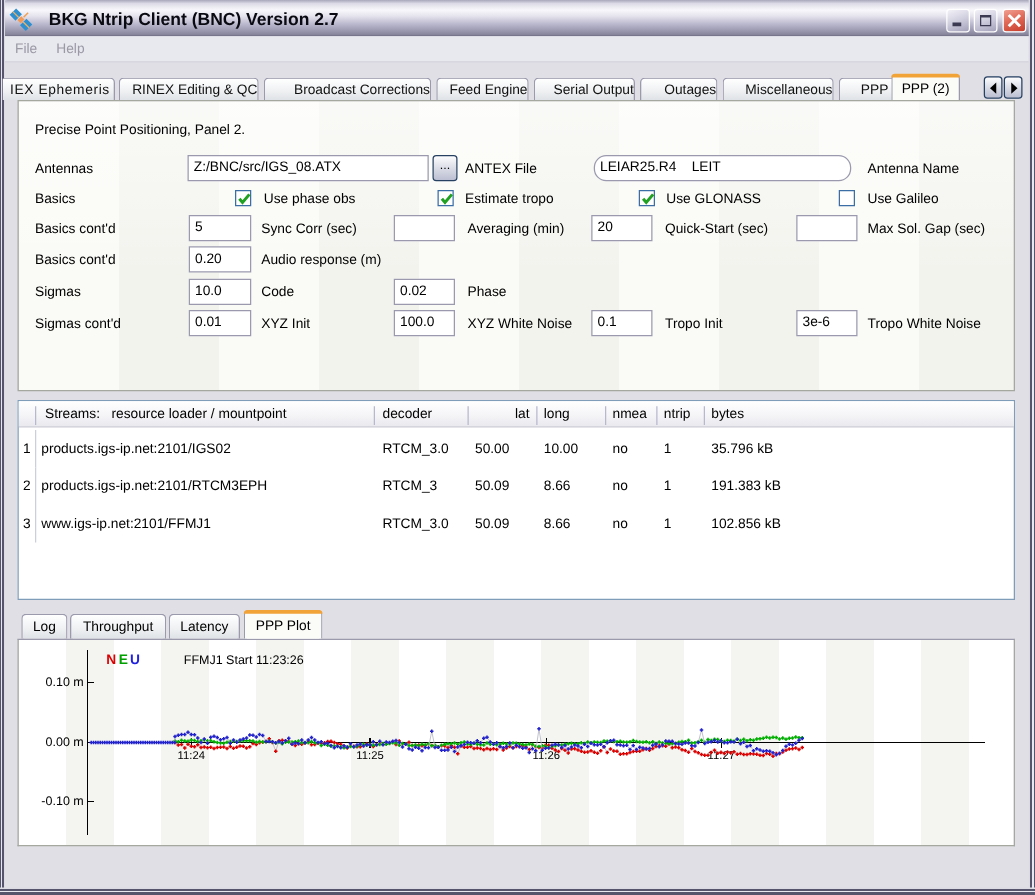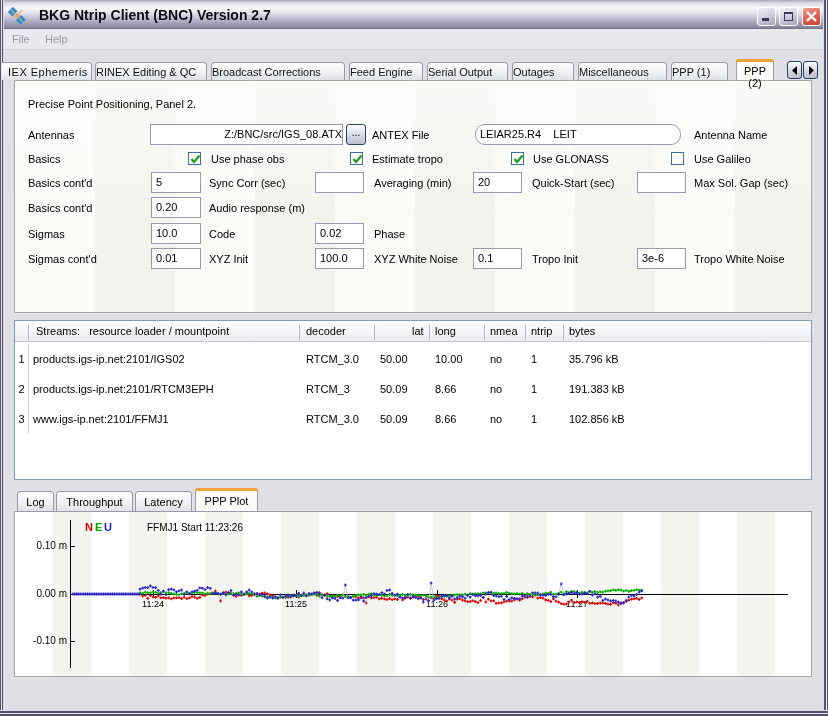--- a/index.html
+++ b/index.html
@@ -16,21 +16,21 @@
 #btnmax{left:778px;background:linear-gradient(160deg,#f3f2f8 0%,#cfcede 50%,#a3a1ba 100%);}
 #btncls{left:801px;background:linear-gradient(160deg,#f0a194 0%,#e06a58 45%,#c83d2c 100%);}
 #btnmin i{position:absolute;left:4px;bottom:4px;width:7px;height:3px;background:#3b3a52;}
 #btnmax i{position:absolute;left:4px;top:4px;width:9px;height:9px;border:1px solid #3b3a52;border-top-width:2px;box-sizing:border-box;background:transparent;}
 
 #menubar{position:absolute;left:4px;top:29px;width:819px;height:20px;background:#e8e8ef;border-bottom:1px solid #d2d1da;}
 #menubar span{color:#9a99a4;font-size:11px;}
 #mfile{position:absolute;left:8px;top:4px;}
 #mhelp{position:absolute;left:41px;top:4px;}
 
-.tab{position:absolute;top:62px;height:18px;background:linear-gradient(180deg,#ffffff,#eef0f2 60%,#dfe2e6);border:1px solid #9b9aad;border-bottom:none;border-radius:4px 4px 0 0;box-sizing:border-box;text-align:left;font-size:11px;padding-top:3px;color:#111;}
+.tab{position:absolute;top:62px;height:18px;background:linear-gradient(180deg,#ffffff,#eef0f2 60%,#dfe2e6);border:1px solid #9b9aad;border-bottom:none;border-radius:4px 4px 0 0;box-sizing:border-box;text-align:right;font-size:11px;padding-top:3px;color:#111;}
 #tabsel{position:absolute;top:59px;height:21px;background:#fbfbf8;border:1px solid #9b9aad;border-bottom:none;border-radius:4px 4px 0 0;box-sizing:border-box;text-align:center;padding-top:5px;z-index:3;}
 #tabsel b{font-weight:normal;}
 #tabsel .orange{position:absolute;left:-1px;top:-1px;right:-1px;height:3px;background:#f2a338;border-radius:4px 4px 0 0;}
 .arrbtn{position:absolute;top:61px;width:15px;height:18px;border:1px solid #274163;border-radius:3px;background:linear-gradient(180deg,#fdfdfe,#d7d9e4 55%,#bcbfd2);box-sizing:border-box;z-index:4;}
 .arrbtn svg{position:absolute;left:1px;top:2px;}
 
 #panel{position:absolute;left:14px;top:80px;width:798px;height:233px;background:linear-gradient(180deg,rgba(255,255,255,0.55),rgba(255,255,255,0) 60%),repeating-linear-gradient(90deg,#fafaf6 0 80px,#f3f3ee 80px 160px);border:1px solid #a4a89e;box-sizing:border-box;z-index:2;}
 .lbl{position:absolute;white-space:nowrap;font-size:11px;color:#000;}
 .inp{position:absolute;background:#fff;border:1px solid #9a99ae;box-sizing:border-box;font-size:11px;padding:3px 0 0 4px;white-space:pre;}
 .cb{position:absolute;width:13px;height:13px;background:#fff;border:1px solid #3a6ea5;box-sizing:border-box;}
@@ -88,38 +88,38 @@
     <div id="frameB"></div>
 
  <div class="tab" style="left:2px;width:90px;border-left:none;border-radius:0 4px 0 0;text-align:left;padding-left:6px;letter-spacing:0.5px;">IEX Ephemeris</div>
  <div class="tab" style="left:95px;width:112px;">RINEX Editing &amp; QC</div>
  <div class="tab" style="left:211px;width:134px;">Broadcast Corrections</div>
  <div class="tab" style="left:349px;width:74px;">Feed Engine</div>
  <div class="tab" style="left:427px;width:81px;">Serial Output</div>
  <div class="tab" style="left:512px;width:62px;">Outages</div>
  <div class="tab" style="left:578px;width:89px;">Miscellaneous</div>
  <div class="tab" style="left:671px;width:57px;">PPP (1)</div>
- <div id="tabsel" style="left:736px;width:38px;"><span class="orange"></span><b>PPP (2)</b></div>
+ <div id="tabsel" style="left:713px;width:55px;"><span class="orange"></span><b>PPP (2)</b></div>
  <div class="arrbtn" id="arrL" style="left:787px;">
       <svg width="12" height="13" viewBox="0 0 12 13">
         <path d="M8 2 L3 6.5 L8 11 Z" fill="#000"></path>
       </svg>
     </div>
  <div class="arrbtn" id="arrR" style="left:803px;">
       <svg width="12" height="13" viewBox="0 0 12 13">
         <path d="M4 2 L9 6.5 L4 11 Z" fill="#000"></path>
       </svg>
     </div>
 
  <div id="panel"></div>
  <div id="form" style="position:absolute;left:0;top:0;z-index:3;">
   <span class="lbl" style="left:28px;top:98px;">Precise Point Positioning, Panel 2.</span>
 
   <span class="lbl" style="left:28px;top:129px;">Antennas</span>
-  <div class="inp" style="left:150px;top:124px;width:193px;height:21px;text-align:right;">Z:/BNC/src/IGS_08.ATX</div>
+  <div class="inp" style="left:150px;top:124px;width:193px;height:21px;">Z:/BNC/src/IGS_08.ATX</div>
   <div style="position:absolute;left:346px;top:124px;width:20px;height:21px;border:1px solid #274163;border-radius:3px;background:linear-gradient(180deg,#fdfdfe,#d7d9e4 55%,#bcbfd2);box-sizing:border-box;text-align:center;font-size:10px;padding-top:2px;">...</div>
   <span class="lbl" style="left:372px;top:129px;">ANTEX File</span>
   <div class="inp" style="left:475px;top:124px;width:206px;height:21px;border-radius:10px;">LEIAR25.R4    LEIT</div>
   <span class="lbl" style="left:694px;top:129px;">Antenna Name</span>
 
   <span class="lbl" style="left:28px;top:153px;">Basics</span>
   <div class="cb" style="left:188px;top:152px;">
         <svg width="13" height="13" viewBox="0 0 13 13">
           <path d="M2.5 6 L5 9 L10.5 2.5" stroke="#21a121" stroke-width="2.4" fill="none"></path>
         </svg>

